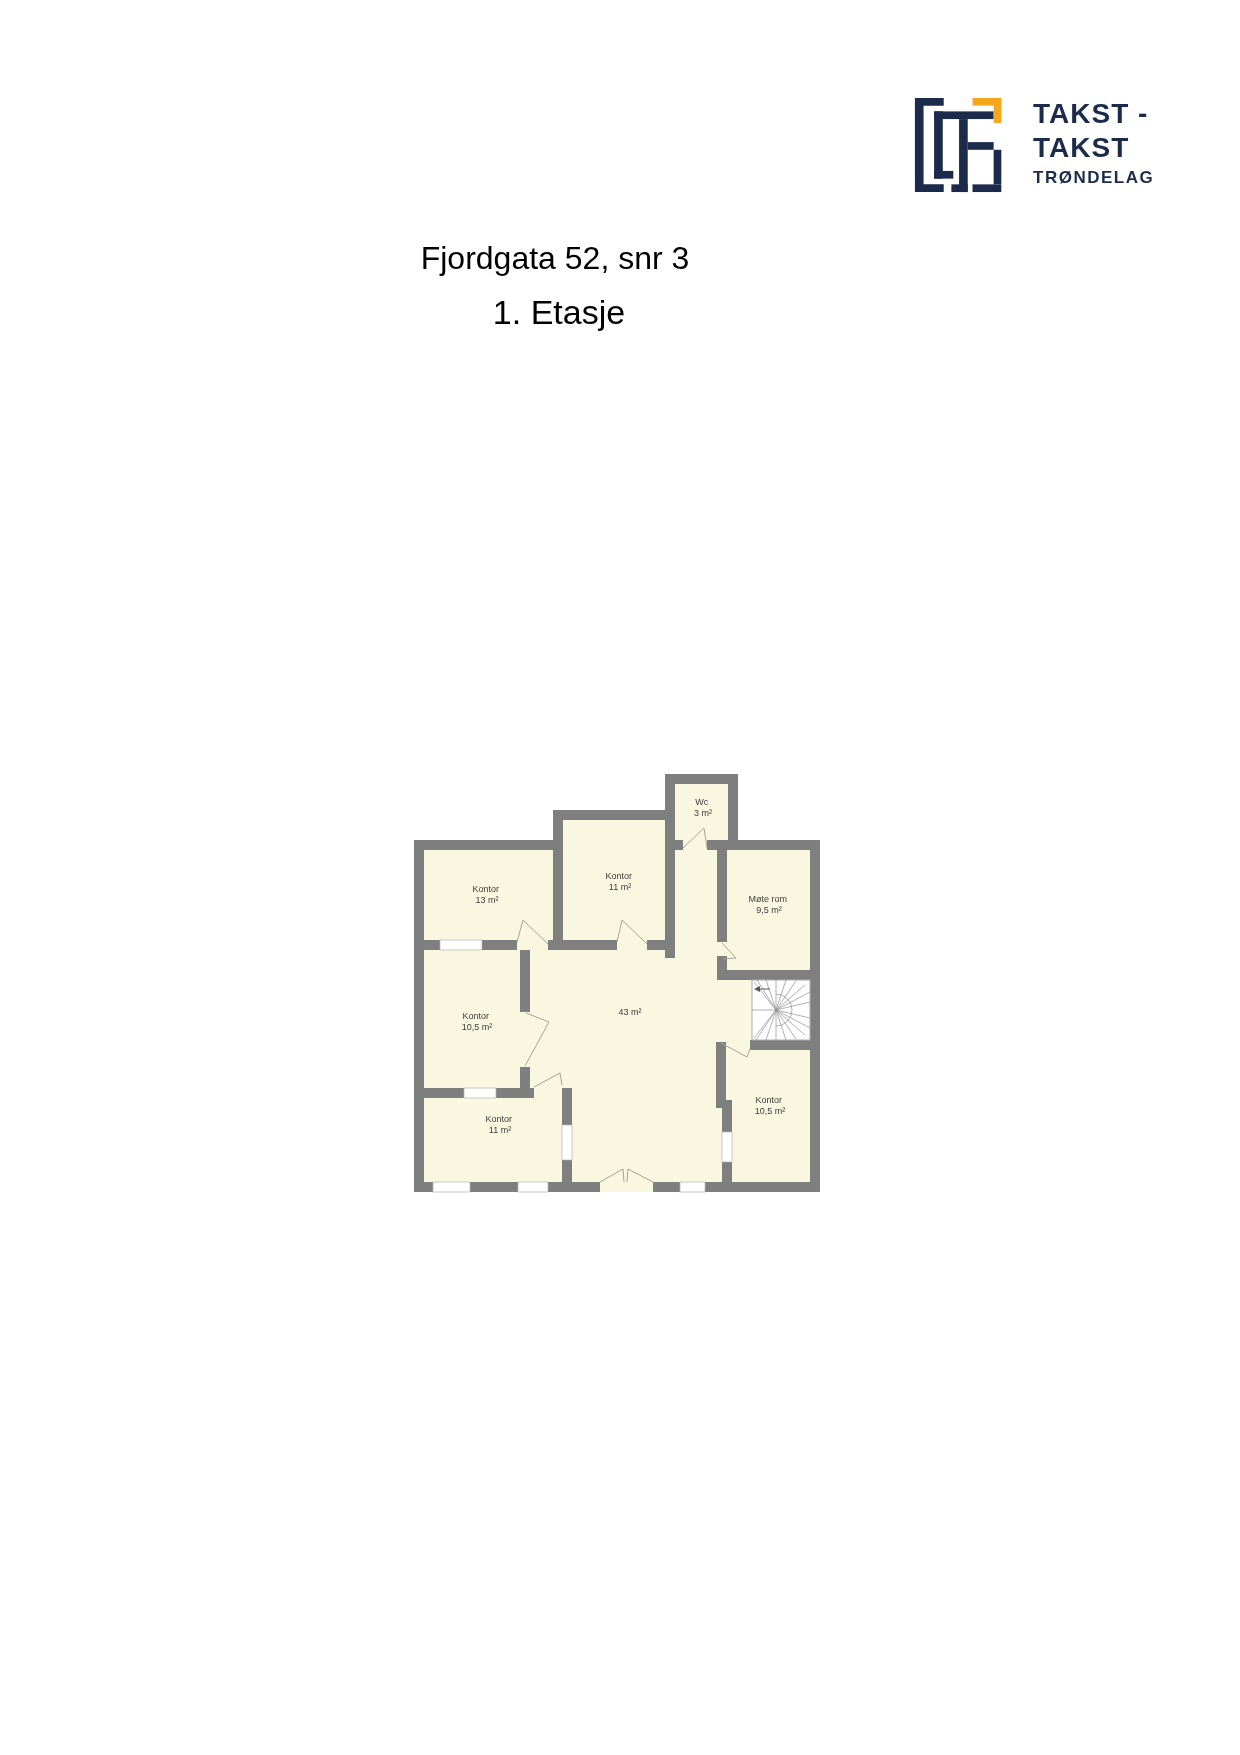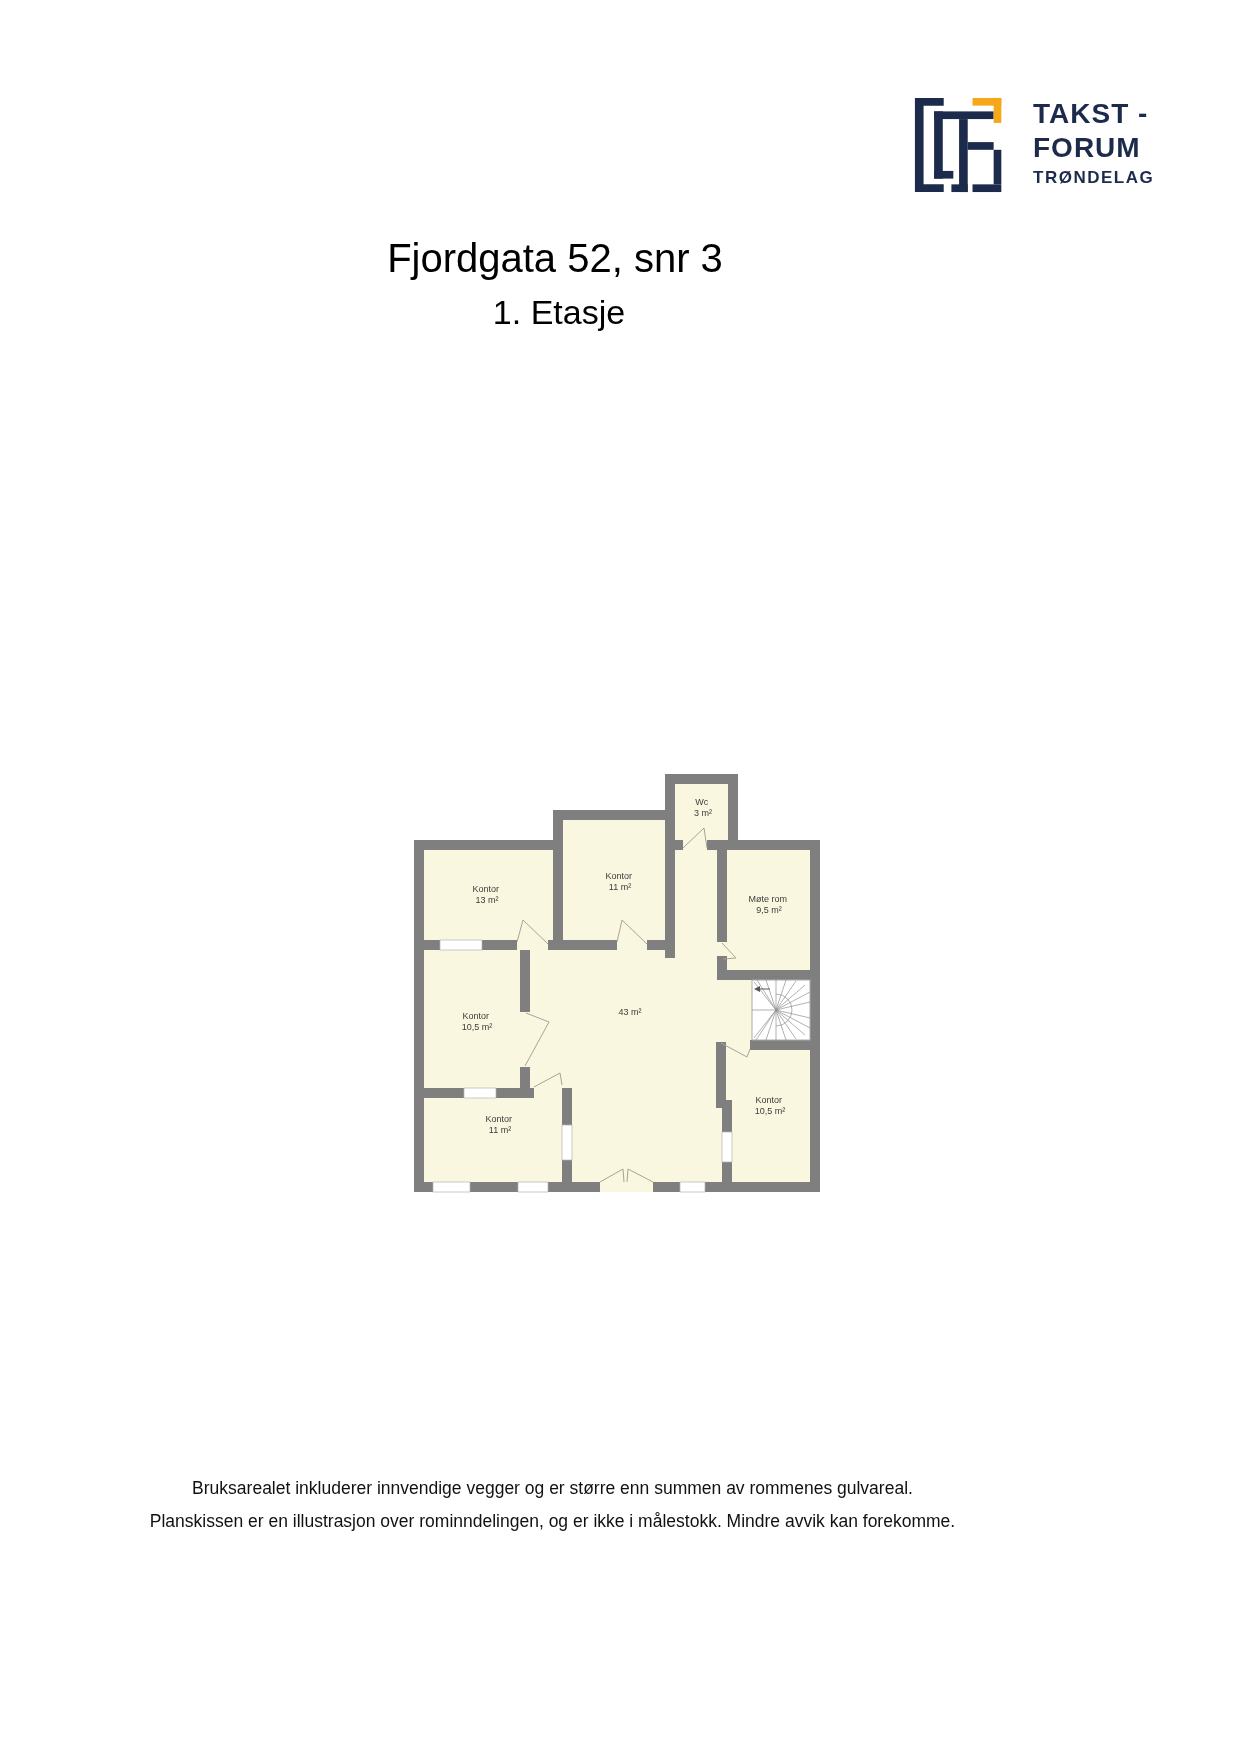--- a/index.html
+++ b/index.html
@@ -8,21 +8,21 @@
 
   
   #logo{position:absolute;left:913px;top:97px;display:flex;align-items:flex-start;}
   #logo-mark{width:96px;height:96px;}
   #logo-text{margin-left:24px;color:#1c2b4b;}
   .logo-big{font-size:28px;font-weight:800;line-height:34px;letter-spacing:1px;}
   .logo-small{font-size:17px;font-weight:700;line-height:22px;letter-spacing:1.5px;margin-top:2px;}
 
   
   #heading{position:absolute;top:234px;left:0;width:1110px;text-align:center;color:#000;}
-  #page-title{font-size:40px;font-weight:400;line-height:48px;text-align:center;}
+  #page-title{font-size:32px;font-weight:400;line-height:48px;text-align:center;}
   #page-subtitle{font-size:34px;font-weight:400;line-height:40px;margin-top:10px;padding-left:8px;}
 
   
   #plan{position:absolute;left:414px;top:770px;width:406px;height:424px;}
   .room-label{font-size:9px;fill:#3c3c3c;text-anchor:middle;font-family:"Liberation Sans",sans-serif;}
   .wall{fill:#7f7f7f;}
   .win{fill:#ffffff;stroke:#b3b3b3;stroke-width:0.7;}
   .door{fill:none;stroke:#a8a394;stroke-width:1;stroke-linejoin:miter;}
   .stairline{stroke:#8f8f8f;stroke-width:0.7;fill:none;}
 
@@ -48,21 +48,21 @@
         <rect x="84" y="54" width="8" height="36"></rect>
         <rect x="62" y="90" width="30" height="8"></rect>
       </g>
       <g fill="#f6a81c">
         <rect x="62" y="0" width="30" height="8"></rect>
         <rect x="84" y="0" width="8" height="26"></rect>
       </g>
     </svg>
     <div id="logo-text">
       <div class="logo-big">TAKST -</div>
-      <div class="logo-big">FORUM</div>
+      <div class="logo-big">TAKST</div>
       <div class="logo-small">TRØNDELAG</div>
     </div>
   </div>
 
   <div id="heading">
     <div id="page-title">Fjordgata 52, snr 3</div>
     <div id="page-subtitle">1. Etasje</div>
   </div>
 
   <svg id="plan" viewBox="0 0 406 424">
@@ -172,18 +172,14 @@
     <text class="room-label" x="86" y="352">
       <tspan x="86" y="352">Kontor</tspan>
       <tspan x="86" y="363">11 m²</tspan>
     </text>
     <text class="room-label" x="356" y="333">
       <tspan x="356" y="333">Kontor</tspan>
       <tspan x="356" y="344">10,5 m²</tspan>
     </text>
   </svg>
 
-  <div id="footer">
-    <div class="fline">Bruksarealet inkluderer innvendige vegger og er større enn summen av rommenes gulvareal.</div>
-    <div class="fline">Planskissen er en illustrasjon over rominndelingen, og er ikke i målestokk. Mindre avvik kan forekomme.</div>
-  </div>
 
 </div>
 
 </body></html>

